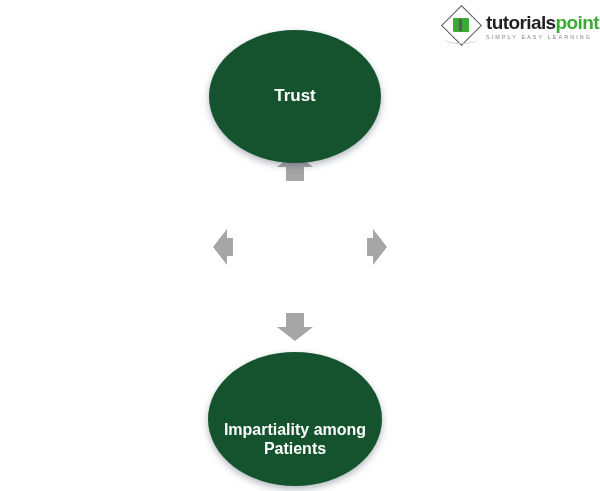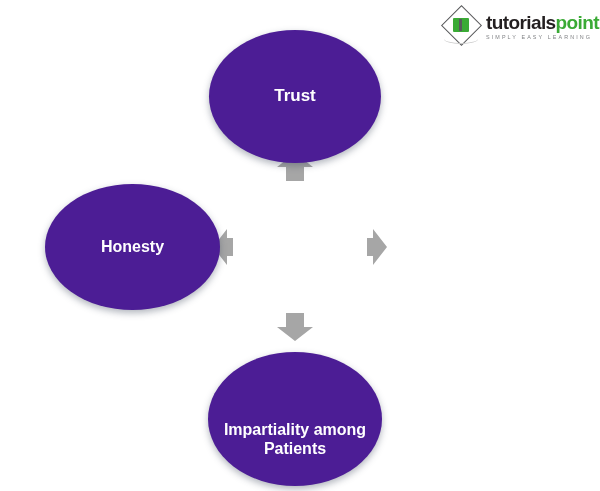--- a/index.html
+++ b/index.html
@@ -101,21 +101,21 @@
   }
   .arrow-up    { left: 276px; top: 152px; width: 38px; height: 30px; }
   .arrow-down  { left: 276px; top: 312px; width: 38px; height: 30px; }
   .arrow-left  { left: 212px; top: 228px; width: 22px; height: 38px; }
   .arrow-right { left: 366px; top: 228px; width: 22px; height: 38px; }
 
   
   .node {
     position: absolute;
     border-radius: 50%;
-    background: #4c1d95;
+    background: #14532d;
     box-shadow: 0 3px 7px rgba(60, 70, 90, 0.40);
     display: flex;
     align-items: center;
     justify-content: center;
     text-align: center;
     z-index: 3;
     box-sizing: border-box;
   }
   .node span {
     display: block;
@@ -170,23 +170,20 @@
   </svg>
 
   <svg class="arrow arrow-right" viewBox="0 0 22 38">
     <polygon points="21,19 7,1 7,10 1,10 1,28 7,28 7,37" fill="#A6A6A6"></polygon>
   </svg>
 
   <div class="node node-top">
     <span>Trust</span>
   </div>
 
-  <div class="node node-left">
-    <span>Honesty</span>
-  </div>
 
 
   <div class="node node-bottom">
     <span>Impartiality among Patients</span>
   </div>
 
 
 </div>
 
 </body></html>

